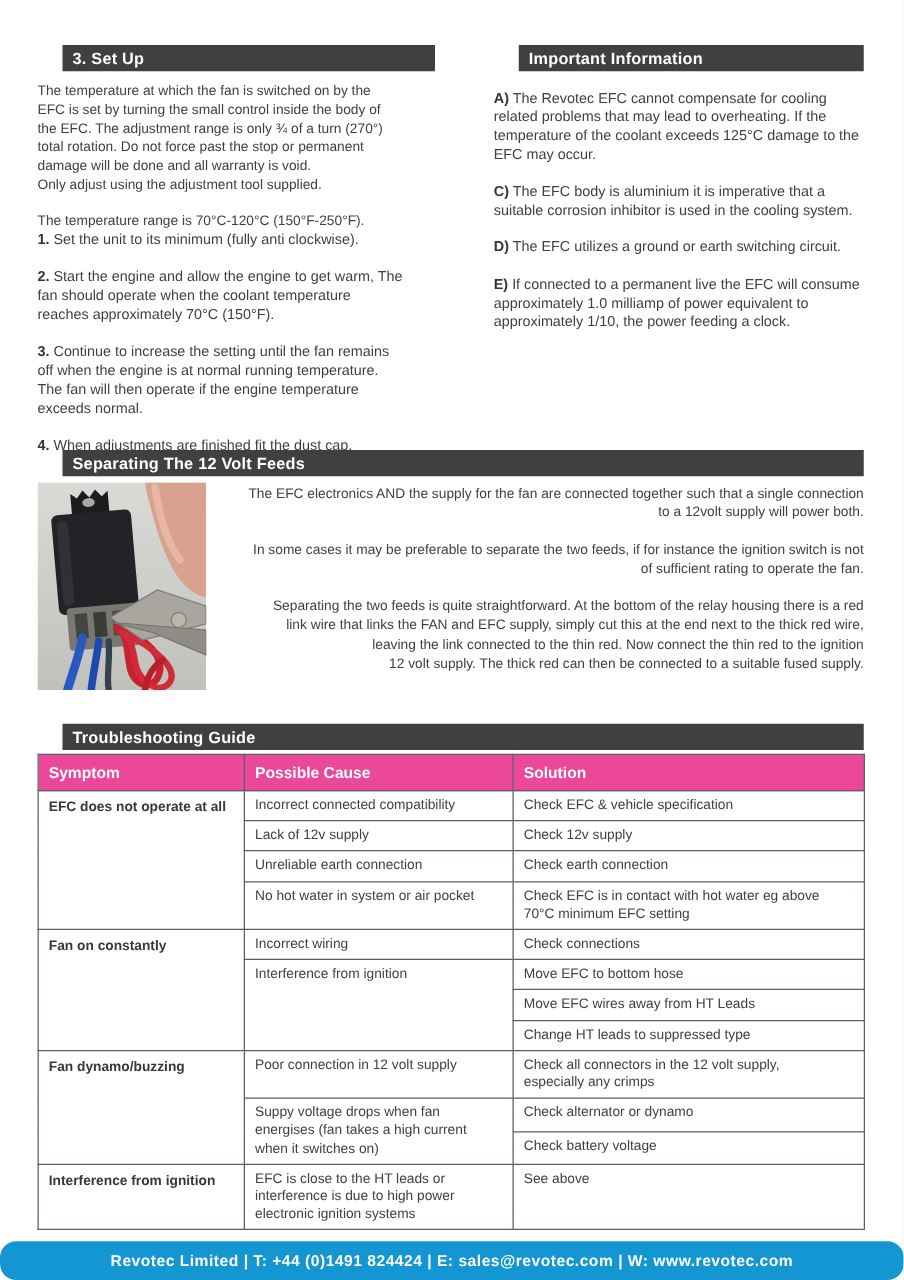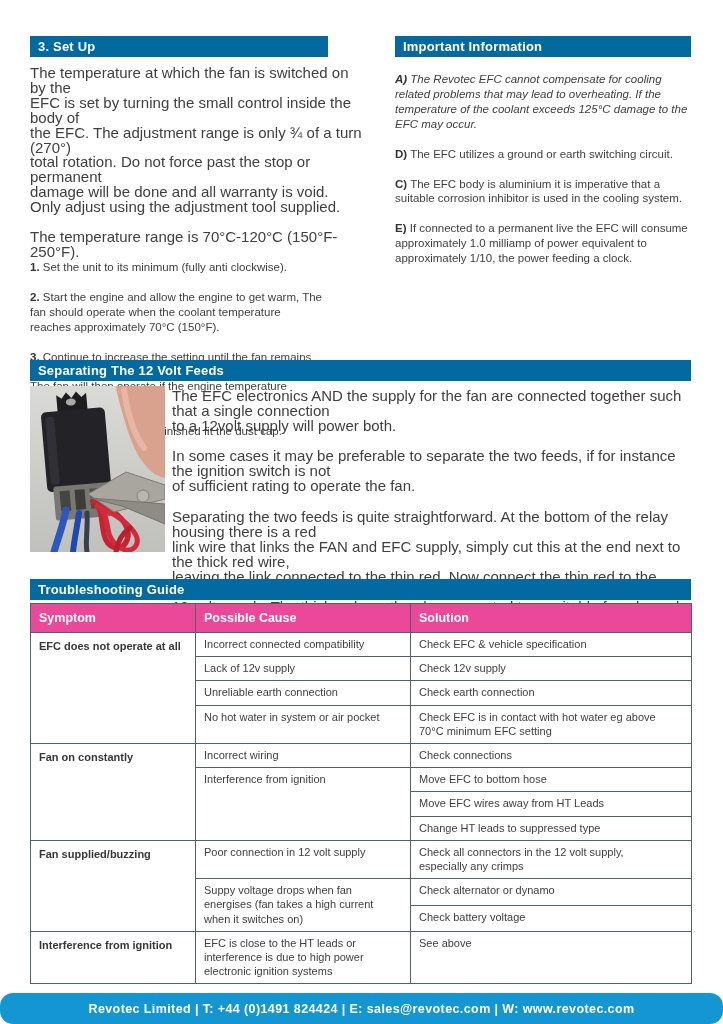--- a/index.html
+++ b/index.html
@@ -9,49 +9,50 @@
     width: 723px; height: 1024px;
     background: #ffffff;
     outline: 1px solid #d0d0d0;
     font-family: "Liberation Sans", "DejaVu Sans", sans-serif;
     color: #3f3f3f;
     overflow: hidden;
   }
   .bar {
     display: flex; align-items: center;
     height: 21px;
-    background: #0369a1;
+    background: #404040;
     color: #ffffff;
     font-weight: bold;
     font-size: 13px;
     padding-left: 8px;
     letter-spacing: 0.2px;
+    margin-left: 20px;
   }
   .txt {
     margin: 0 0 15px 0;
-    font-size: 15px;
+    font-size: 11px;
     line-height: 14.9px;
     white-space: pre-line;
   }
   .txt b, .item b, .step b { color: #333333; }
   .tight { margin-bottom: 0; }
   .step, .item { margin: 0 0 15px 0; font-size: 11.5px; line-height: 14.9px; }
   .step span, .item span { white-space: pre-line; }
 
   .col-setup     { position:absolute; left:30px;  top:36px;  width:335px; }
   .col-setup .bar { width: 298px; }
   .col-setup .txt:first-of-type { margin-top: 9px; }
   .col-important { position:absolute; left:395px; top:36px;  width:296px; }
-  .col-important .item:first-of-type { margin-top: 15px; font-style: italic; }
+  .col-important .item:first-of-type { margin-top: 15px; }
 
   .sec-separating { position:absolute; left:30px; top:360px; width:661px; }
   .sep-body { display:flex; gap:7px; margin-top:5px; }
   .sep-photo { width:135px; height:166px; flex:none; }
   .sep-text { padding-top:2px; flex:1; }
-  .sep-text .txt { line-height:15.1px; }
+  .sep-text .txt { line-height:15.1px;text-align:right; }
 
   .sec-trouble { position:absolute; left:30px; top:579px; width:661px; }
   table { border-collapse: collapse; table-layout: fixed; width: 661px; margin-top: 3px; }
   th, td { border: 1px solid #53606c; vertical-align: top; text-align: left; }
   thead th {
     background: #ec4899; color: #ffffff;
     font-size: 12.5px; font-weight: bold;
     height: 29px; padding: 7px 8px 0 8px;
   }
   td {
@@ -100,23 +101,23 @@
   </div>
 
   <div class="col-important">
     <div class="bar">
       <span>Important Information</span>
     </div>
     <p class="item"><b>A)</b> <span>The Revotec EFC cannot compensate for cooling
 related problems that may lead to overheating. If the
 temperature of the coolant exceeds 125°C damage to the
 EFC may occur.</span></p>
-    <p class="item"><b>D)</b> <span>The EFC utilizes a ground or earth switching circuit.</span></p>
     <p class="item"><b>C)</b> <span>The EFC body is aluminium it is imperative that a
 suitable corrosion inhibitor is used in the cooling system.</span></p>
+    <p class="item"><b>D)</b> <span>The EFC utilizes a ground or earth switching circuit.</span></p>
     <p class="item"><b>E)</b> <span>If connected to a permanent live the EFC will consume
 approximately 1.0 milliamp of power equivalent to
 approximately 1/10, the power feeding a clock.</span></p>
   </div>
 
   <div class="sec-separating">
     <div class="bar">
       <span>Separating The 12 Volt Feeds</span>
     </div>
     <div class="sep-body">
@@ -213,21 +214,21 @@
           <td rowspan="3">Interference from ignition</td>
           <td>Move EFC to bottom hose</td>
         </tr>
         <tr>
           <td>Move EFC wires away from HT Leads</td>
         </tr>
         <tr>
           <td>Change HT leads to suppressed type</td>
         </tr>
         <tr>
-          <td class="sym" rowspan="3">Fan supplied/buzzing</td>
+          <td class="sym" rowspan="3">Fan dynamo/buzzing</td>
           <td>Poor connection in 12 volt supply</td>
           <td>Check all connectors in the 12 volt supply,
 especially any crimps</td>
         </tr>
         <tr>
           <td rowspan="2">Suppy voltage drops when fan
 energises (fan takes a high current
 when it switches on)</td>
           <td>Check alternator or dynamo</td>
         </tr>

